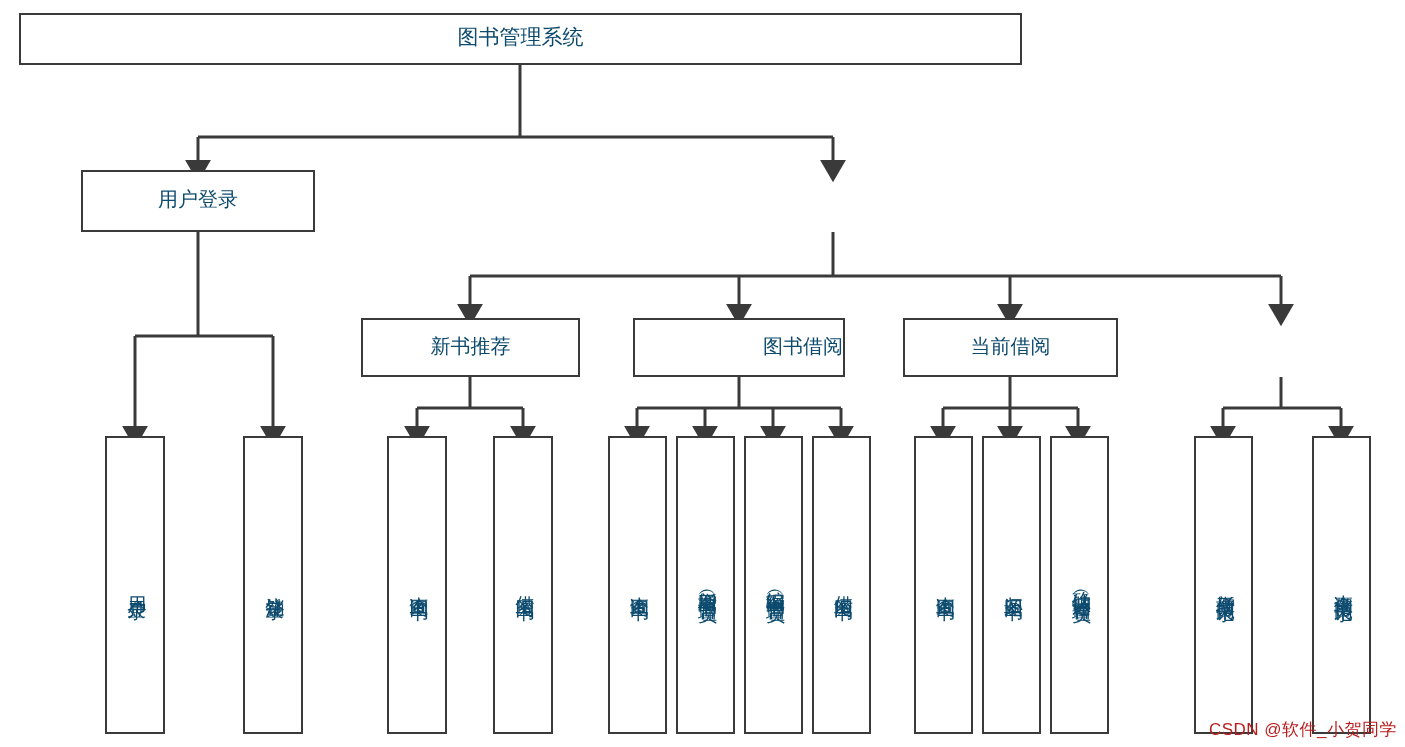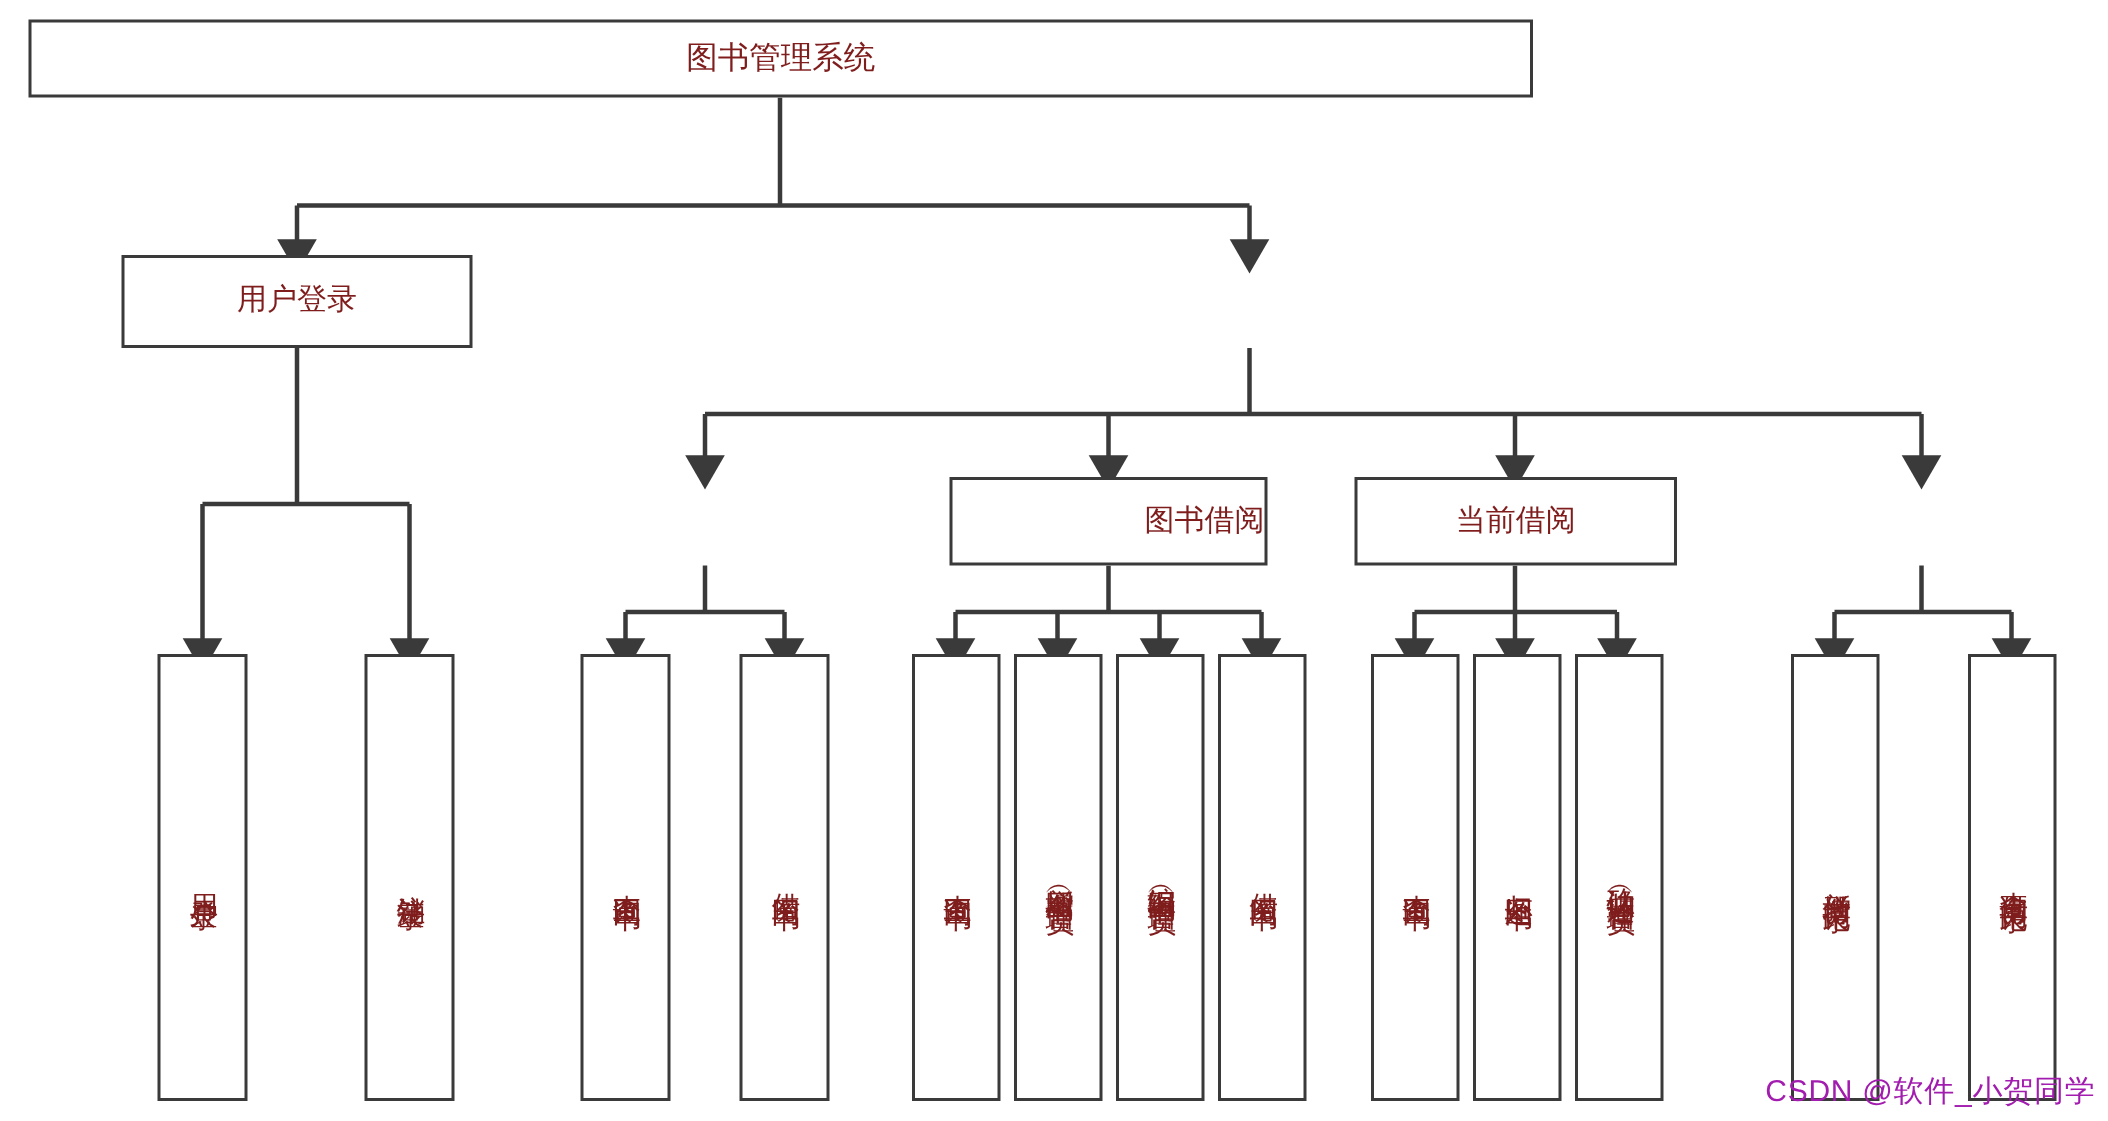--- a/index.html
+++ b/index.html
@@ -1,28 +1,28 @@
 <!DOCTYPE html>
 <html><head>
 <meta charset="utf-8">
 <style>
   html,body{margin:0;padding:0;background:#ffffff;}
   body{font-family:"Liberation Sans","DejaVu Sans",sans-serif;}
   #stage{position:relative;width:1405px;height:747px;background:#ffffff;overflow:hidden;}
   #wires{position:absolute;left:0;top:0;width:1405px;height:747px;}
   .node{position:absolute;box-sizing:border-box;background:#ffffff;border:2px solid #3a3a3a;
-        display:flex;align-items:center;justify-content:center;color:#7f1d1d;}
+        display:flex;align-items:center;justify-content:center;color:#0c4a6e;font-family:Liberation Mono, monospace;}
   .node.lvl1{font-size:21px;}
   .node.lvl2{font-size:20px;}
   .node.lvl3{font-size:20px;}
   .node.leaf{font-size:19px;}
   .node .lbl{display:block;line-height:1.18;text-align:center;}
   .node.leaf .lbl{writing-mode:vertical-rl;text-orientation:upright;letter-spacing:2px;
                   white-space:nowrap;line-height:1.05;}
-  #watermark{position:absolute;right:8px;bottom:6px;font-size:20px;color:#a21caf;
+  #watermark{position:absolute;right:8px;bottom:6px;font-size:17px;color:#b91c1c;
              letter-spacing:.5px;white-space:nowrap;pointer-events:none;}
 </style>
 </head>
 <body>
 
 <div id="stage">
 
   <svg id="wires" viewBox="0 0 1405 747">
     <defs>
       <marker id="arw" markerWidth="11" markerHeight="11" refX="1.5" refY="5.0" orient="auto" markerUnits="strokeWidth">
@@ -74,20 +74,23 @@
   </svg>
 
   <div class="node lvl1" style="left:19px;top:13px;width:1003px;height:52px;">
     <span class="lbl">图书管理系统</span>
   </div>
 
   <div class="node lvl2" style="left:81px;top:170px;width:234px;height:62px;">
     <span class="lbl">用户登录</span>
   </div>
 
+  <div class="node lvl3" style="left:361px;top:318px;width:219px;height:59px;">
+    <span class="lbl">新书推荐</span>
+  </div>
   <div class="node lvl3" style="left:633px;top:318px;width:212px;height:59px;justify-content:flex-end;">
     <span class="lbl">图书借阅</span>
   </div>
   <div class="node lvl3" style="left:903px;top:318px;width:215px;height:59px;">
     <span class="lbl">当前借阅</span>
   </div>
 
   <div class="node leaf" style="left:105px;top:436px;width:60px;height:298px;">
     <span class="lbl">用户登录</span>
   </div>

